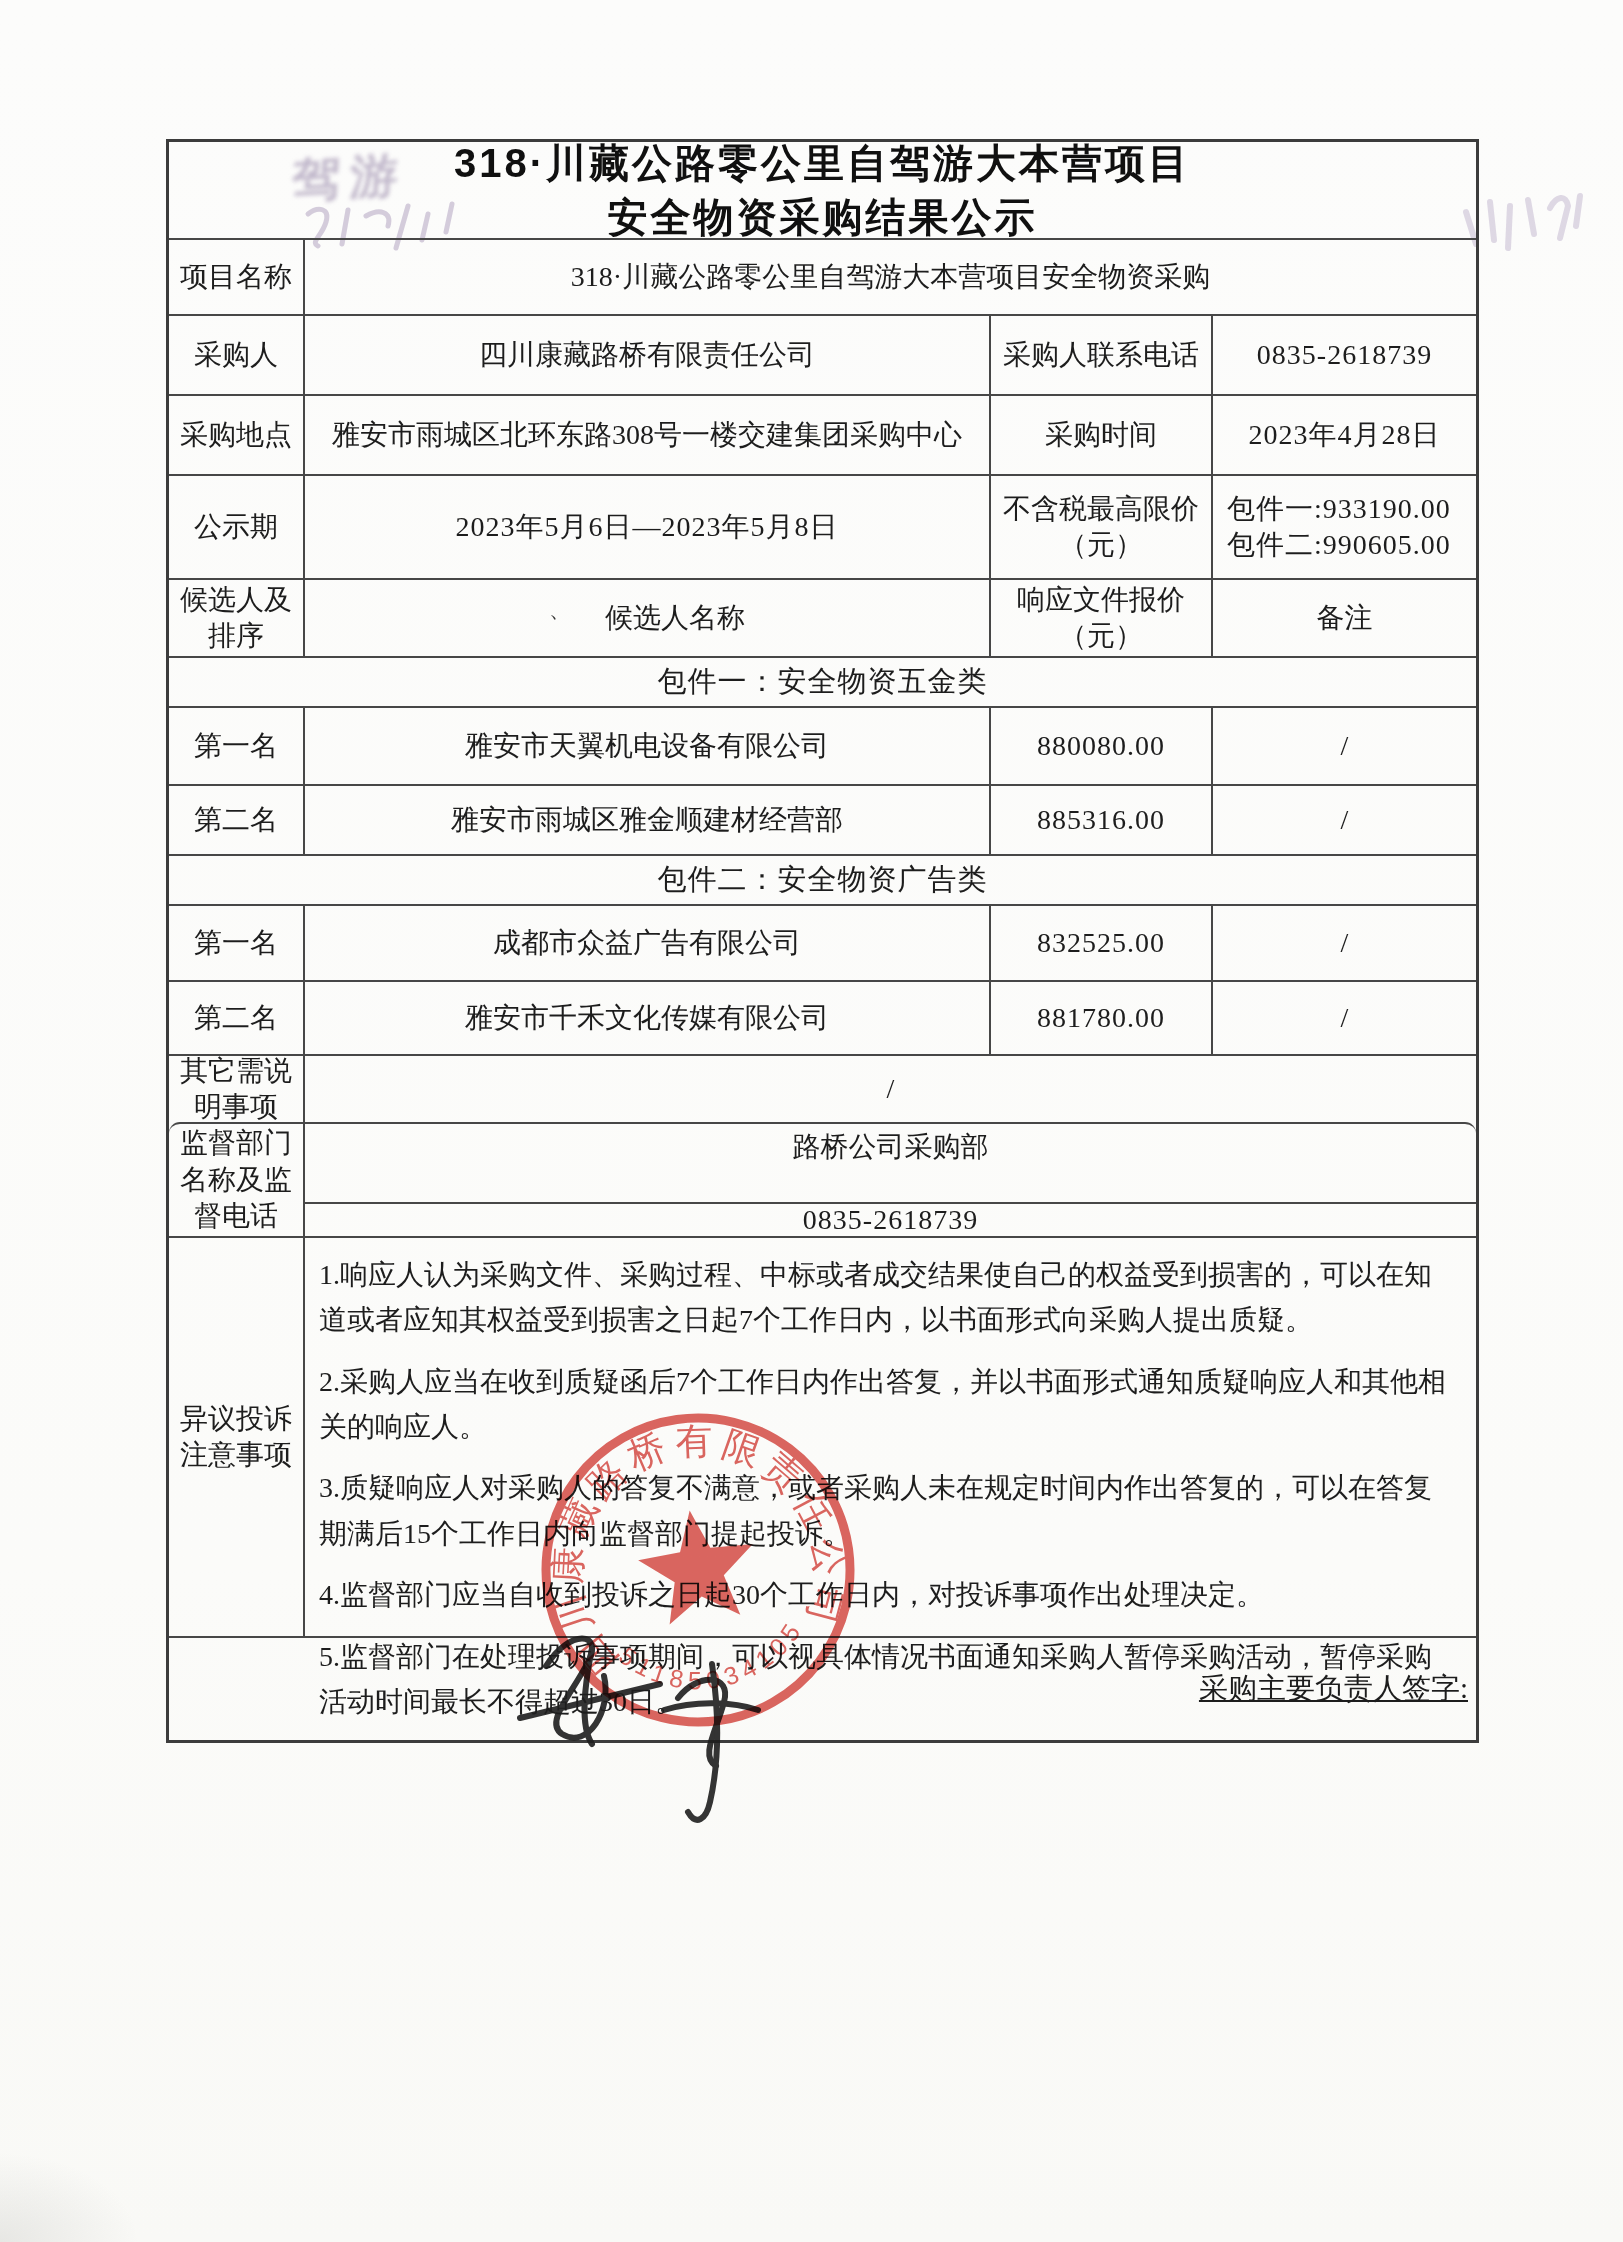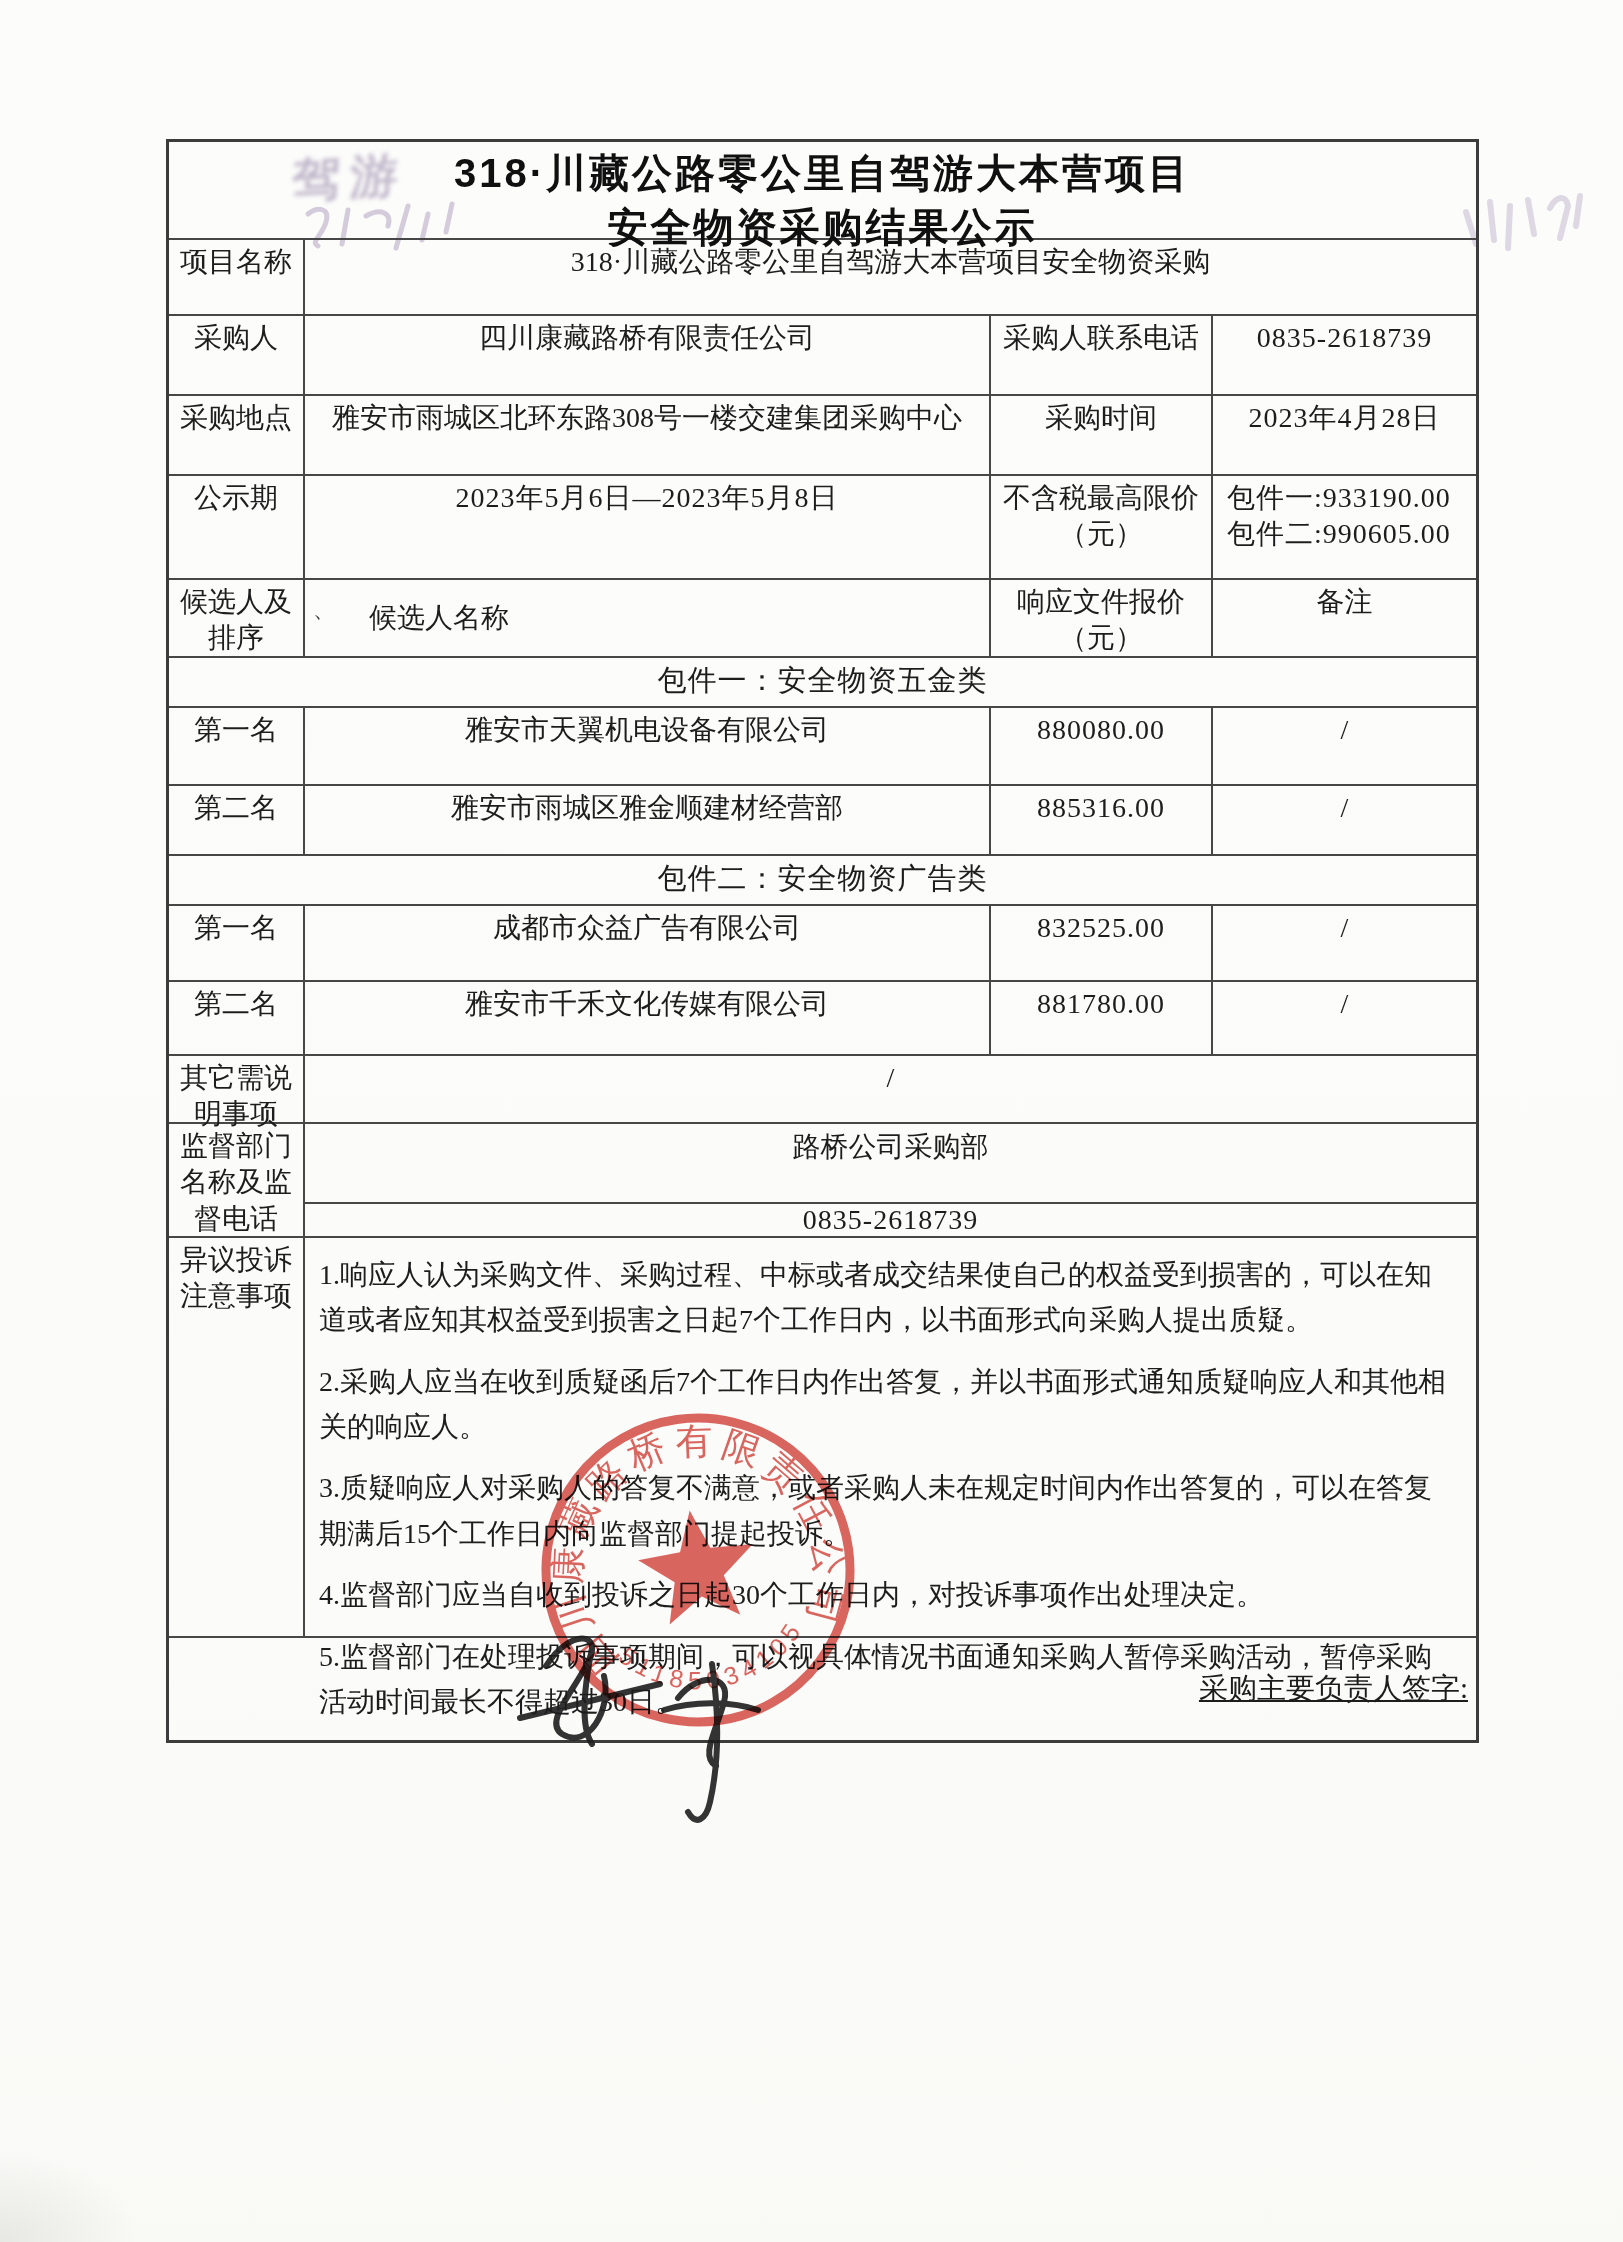--- a/index.html
+++ b/index.html
@@ -19,21 +19,21 @@
     position:absolute; left:166px; top:139px; width:1313px;
     border:3px solid #3c3c3c;
     background:transparent;
     box-sizing:border-box;
   }
   .row { display:flex; border-top:2px solid #474747; box-sizing:border-box; }
   .row:first-child { border-top:none; }
   .cell {
     box-sizing:border-box;
     display:flex; flex-direction:column;
-    align-items:center; justify-content:flex-start;
+    align-items:center; justify-content:center;
     text-align:center;
     font-size:28px; line-height:1.3;
     padding:4px 8px;
     color:#1d1d1d;
   }
   .cell.bl { border-left:2px solid #474747; }
   .c-label  { width:134px; }
   .c-main   { width:686px; }
   .c-price  { width:222px; }
   .c-remark { flex:1; }
@@ -199,21 +199,21 @@
       <div class="cell c-main bl">雅安市千禾文化传媒有限公司</div>
       <div class="cell c-price bl num">881780.00</div>
       <div class="cell c-remark bl">/</div>
     </div>
 
     <div class="row" style="height:68px;">
       <div class="cell c-label">其它需说明事项</div>
       <div class="cell c-span bl">/</div>
     </div>
 
-    <div class="row" style="height:114px;">
+    <div class="row" style="height:114px;border-radius:11px;">
       <div class="cell c-label">监督部门名称及监督电话</div>
       <div class="sup-col bl" style="border-left:2px solid #474747;">
         <div class="sup-sub" style="height:62px;">路桥公司采购部</div>
         <div class="sup-sub num" style="flex:1;">0835-2618739</div>
       </div>
     </div>
 
     <div class="row" style="height:400px;">
       <div class="cell c-label">异议投诉注意事项</div>
       <div class="cell c-span bl objection-content">

